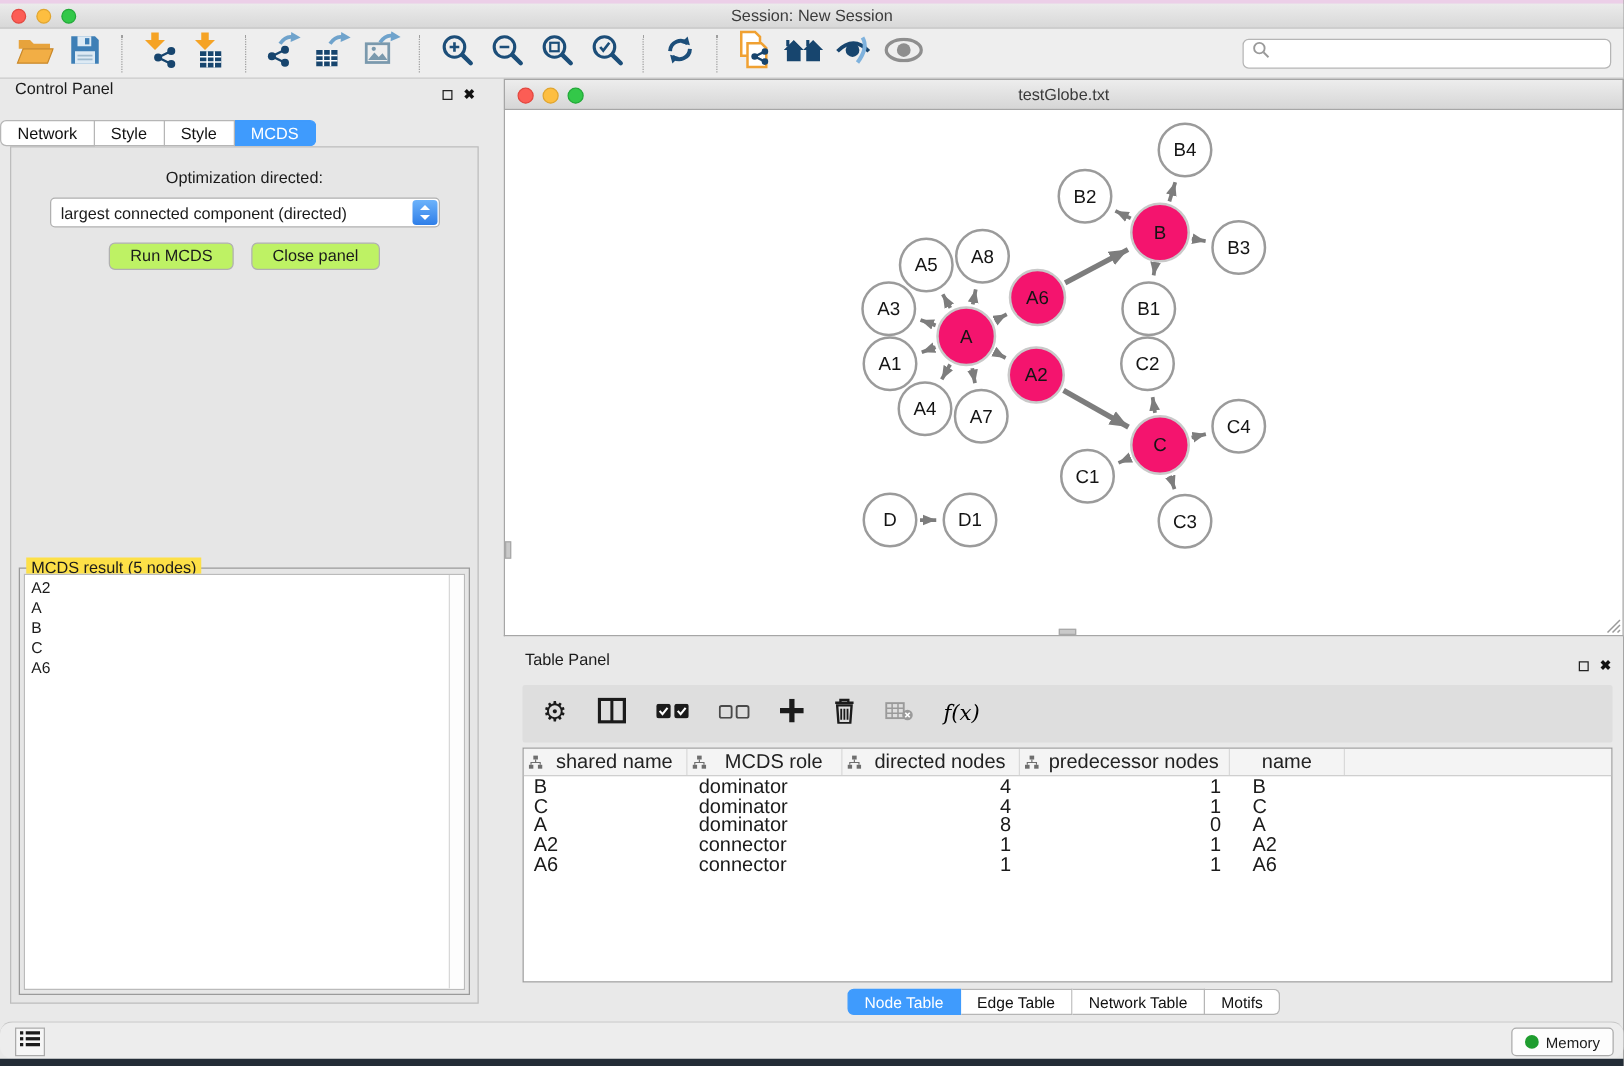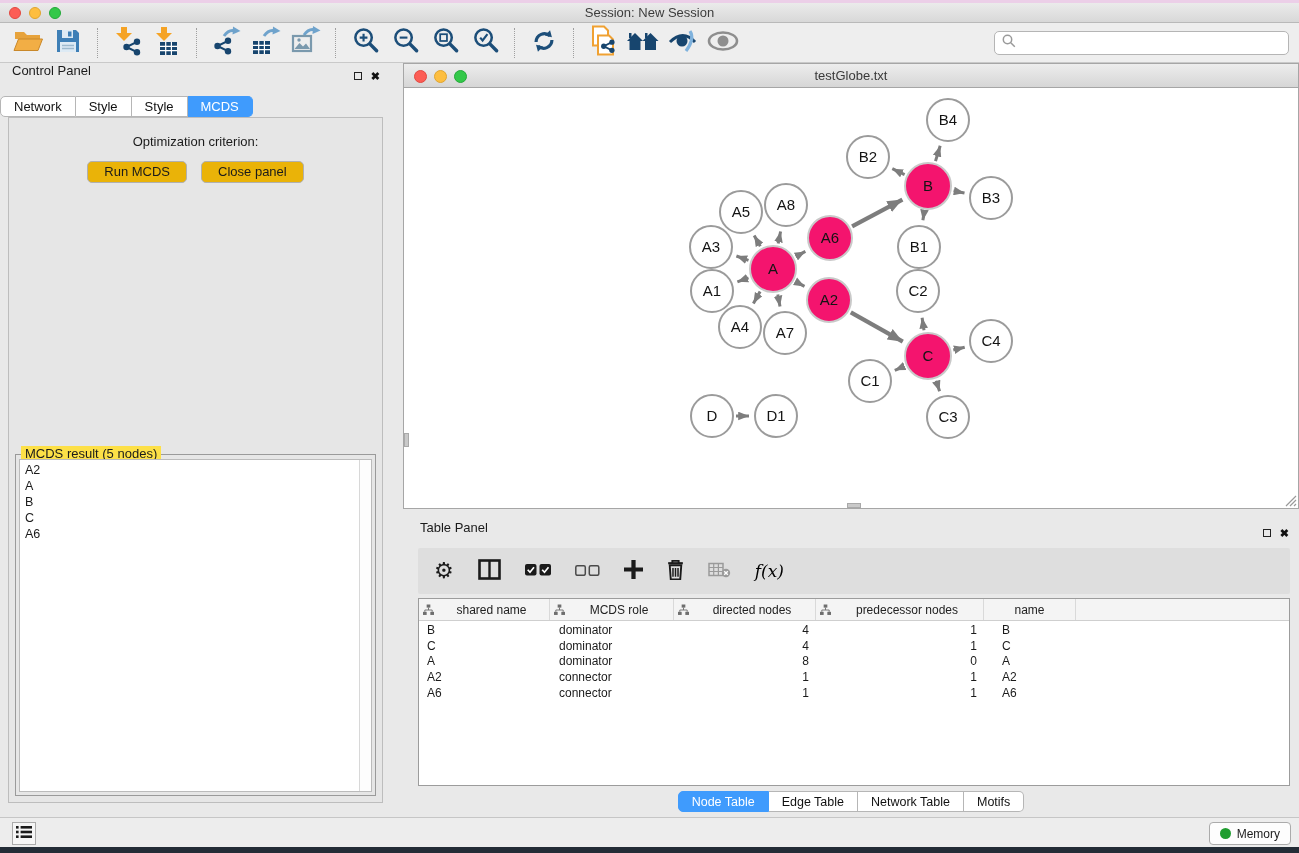--- a/index.html
+++ b/index.html
@@ -47,21 +47,21 @@
   .control-panel { position:absolute; left:0; top:63px; width:390px; height:752px; }
   .control-panel .panel-head { padding-left:12px; }
   .cp-tabs { position:absolute; top:33px; left:0; width:100%; display:flex; z-index:2; }
   .cp-body { position:absolute; left:8px; right:7px; top:54px; bottom:12px; background:#e6e6e6; border:1px solid #bdbdbd; }
   .opt-label { margin-top:16px; text-align:center; font-size:13px; }
   .dropdown { margin:9px auto 0; width:312px; height:24px; background:#fff; border:1px solid #b0b0b0; border-radius:4px;
     display:flex; align-items:center; font-size:13px; padding-left:8px; position:relative; }
   .dd-stepper { position:absolute; right:1px; top:1px; width:20px; height:20px; border-radius:3px;
     background:linear-gradient(#6db3fb,#2e7ee8); display:flex; align-items:center; justify-content:center; }
   .cp-buttons { display:flex; justify-content:center; gap:14px; margin-top:12px; }
-  .btn { height:22px; padding:0 16px; background:#eab308; border:1px solid #b0b0b0; border-radius:5px; font-size:13px; line-height:20px; }
+  .btn { height:22px; padding:0 16px; background:#bef264; border:1px solid #b0b0b0; border-radius:5px; font-size:13px; line-height:20px; }
   .result-fieldset { position:absolute; left:6px; right:6px; top:336px; bottom:6px; border:1px solid #9a9a9a; }
   .result-legend { position:absolute; top:-9px; left:5px; background:#fde047; padding:0 4px; font-size:13px; }
   .result-list { position:absolute; left:3px; right:3px; top:4px; bottom:3px; background:#fff; border:1px solid #bbb; font-size:12.5px; padding:2px 0 0 5px; line-height:16px; overflow:hidden; }
   .result-scroll { position:absolute; right:0; top:0; bottom:0; width:12px; border-left:1px solid #d8d8d8; background:#fdfdfd; }
   
   .net-window { position:absolute; left:403px; top:63px; width:896px; height:446px; }
   .nw-titlebar { position:absolute; left:0; top:0; width:100%; height:25px; background:linear-gradient(#ededed,#d6d6d6);
     border:1px solid #a6a6a6; display:flex; align-items:center; justify-content:center; font-size:13px; color:#3a3a3a; }
   .nw-lights { position:absolute; left:10px; top:6px; display:flex; gap:7px; }
   .nw-lights .light { width:13px; height:13px; }
@@ -71,36 +71,36 @@
   .scroll-nub-bottom { position:absolute; left:443px; bottom:0; width:14px; height:5px; background:#c9c9c9; border:1px solid #a9a9a9; }
   .resize-grip { position:absolute; right:1px; bottom:1px; }
   
   .table-panel { position:absolute; left:403px; top:520px; width:896px; height:295px; }
   .table-panel .panel-head { padding-left:17px; }
   .tp-toolbar { position:absolute; left:15px; right:9px; top:28px; height:46px; background:#dedede; border-radius:2px;
     display:flex; align-items:center; padding-left:16px; gap:24px; }
   .tp-tbtn { display:flex; align-items:center; justify-content:center; }
   .fx-label { font-family:"DejaVu Serif", serif; font-style:italic; font-size:17px; color:#000000; }
   .gear-glyph { font-family:"DejaVu Sans", sans-serif; font-size:22px; color:#1b1b1b; line-height:20px; }
-  .tp-table { position:absolute; left:15px; right:9px; top:78px; bottom:29px; background:#fff; border:1px solid #9c9c9c; overflow:hidden; font-size:12px; }
+  .tp-table { position:absolute; left:15px; right:9px; top:78px; bottom:29px; background:#fff; border:1px solid #9c9c9c; overflow:hidden; font-size:16px; }
   .thead { display:flex; height:22px; background:#f4f4f4; border-bottom:1px solid #cfcfcf; }
   .th { display:flex; align-items:center; padding:0 4px; border-right:1px solid #d9d9d9; color:#222; }
   .th .lbl { flex:1; text-align:center; }
   .tr { display:flex; height:15.7px; align-items:center; }
   .tbody { padding-top:1px; }
   .td { overflow:hidden; white-space:nowrap; }
   .c0 { width:131px; } .c1 { width:124px; } .c2 { width:142px; } .c3 { width:168px; } .c4 { width:92px; }
   .td.c0 { padding-left:8px; } .td.c1 { padding-left:9px; }
   .td.c2, .td.c3 { text-align:right; padding-right:7px; }
   .td.c4 { padding-left:18px; }
   .th-fill { flex:1; }
   .tp-tabs { position:absolute; bottom:3px; left:0; width:100%; display:flex; justify-content:center; }
   .tp-tabs .tab { font-size:12.5px; }
   
-  .status-bar { position:absolute; left:0; top:817px; width:100%; height:30px; background:#ededed; border-top:1px solid #c6c6c6; }
+  .status-bar { position:absolute; left:0; top:817px; width:100%; height:30px; background:#ededed; border-top:1px solid #c6c6c6;border-radius:10px; }
   .list-btn { position:absolute; left:12px; top:4px; width:24px; height:23px; background:#f6f6f6; border:1px solid #ababab;
     display:flex; align-items:center; justify-content:center; }
   .memory-btn { position:absolute; right:8px; top:4px; height:23px; background:#fdfdfd; border:1px solid #ababab; border-radius:4px;
     display:flex; align-items:center; gap:6px; padding:0 10px; font-size:12px; }
   .mem-dot { width:11px; height:11px; border-radius:50%; background:#1f9d2f; }
   .desktop-bottom { position:absolute; left:0; top:847px; width:100%; height:6px; background:#232c36; }
 </style>
 </head>
 <body>
 
@@ -280,21 +280,30 @@
         <span class="wc-x">✖</span>
       </span>
     </div>
     <div class="cp-tabs seg" id="cp-tabs">
         <span class="tab">Network</span>
         <span class="tab">Style</span>
         <span class="tab">Style</span>
         <span class="tab active">MCDS</span>
       </div>
     <div class="cp-body">
-      <div class="opt-label">Optimization criterion:</div>
+      <div class="opt-label">Optimization directed:</div>
+      <div class="dropdown">
+        <span>largest connected component (directed)</span>
+        <span class="dd-stepper">
+          <svg width="10" height="14" viewBox="0 0 10 14">
+              <path d="M5 1 L9 5 H1 z" fill="#fff"></path>
+              <path d="M1 9 H9 L5 13 z" fill="#fff"></path>
+            </svg>
+        </span>
+      </div>
       <div class="cp-buttons">
         <span class="btn">Run MCDS</span>
         <span class="btn">Close panel</span>
       </div>
       <div class="result-fieldset">
         <span class="result-legend">MCDS result (5 nodes)</span>
         <div class="result-list" id="mcds-list">
           <div class="result-scroll"></div>
         <div>A2</div>
             <div>A</div>

